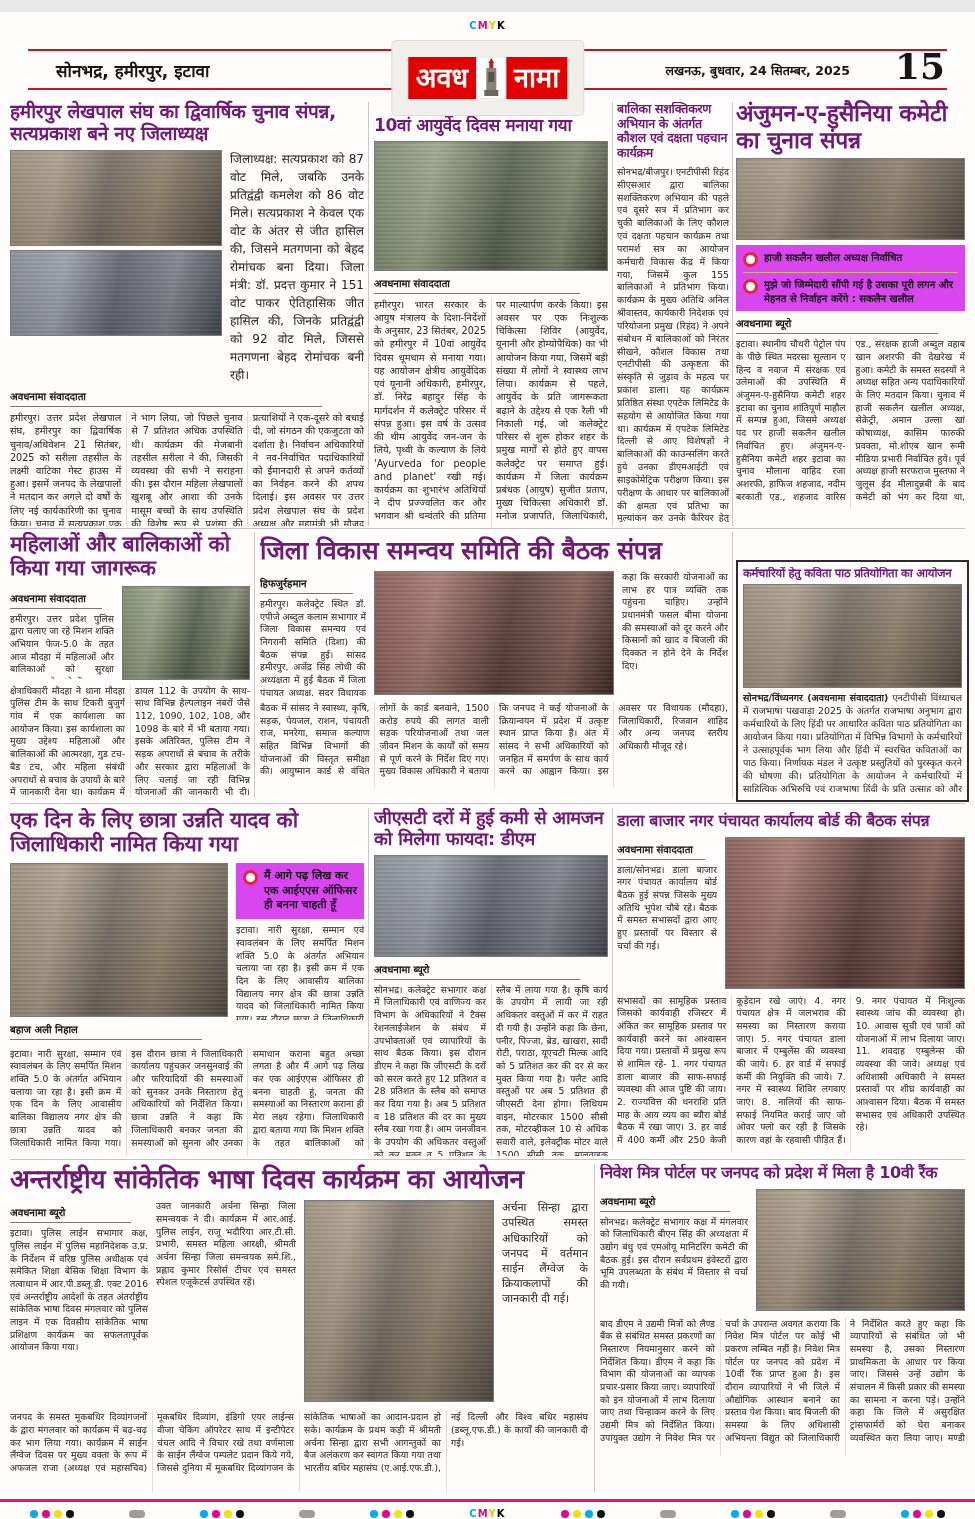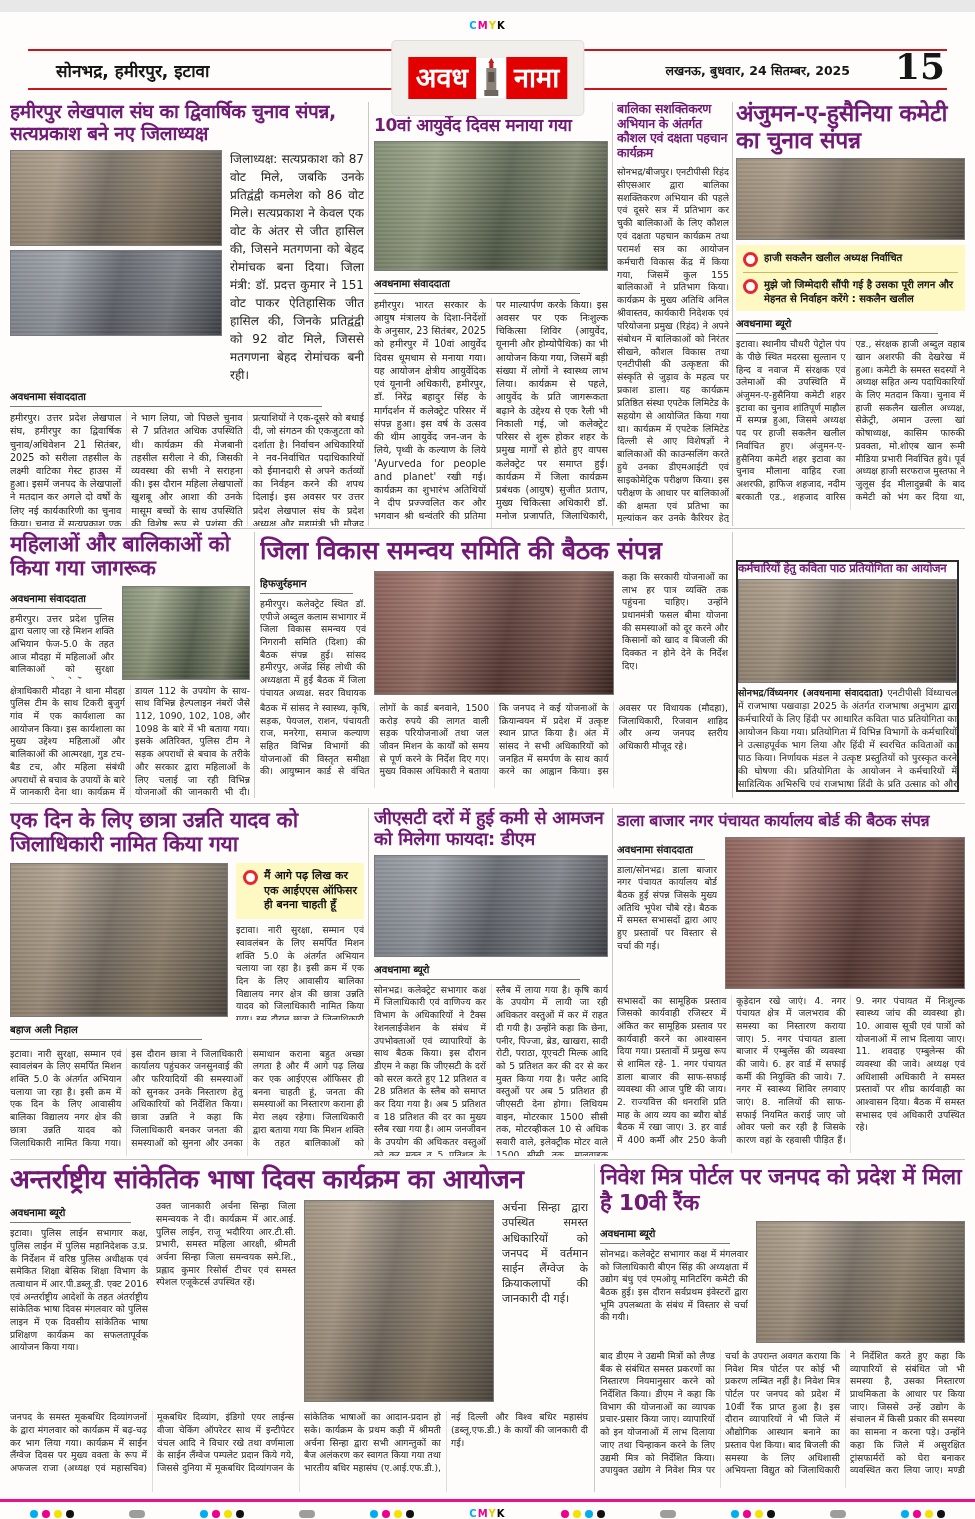--- a/index.html
+++ b/index.html
@@ -29,27 +29,27 @@
       background:linear-gradient(160deg,rgba(255,255,255,.20),rgba(0,0,0,.22)),
                  linear-gradient(100deg,#8c7b63 0%,#a99781 22%,#70665a 45%,#97866e 68%,#5e564c 100%);}
   .ph.cool{background:linear-gradient(160deg,rgba(255,255,255,.16),rgba(0,0,0,.25)),
                  linear-gradient(100deg,#7b8089 0%,#9aa0a8 25%,#5f646c 50%,#8b9097 75%,#4f545b 100%);}
   .ph.green{background:linear-gradient(160deg,rgba(255,255,255,.16),rgba(0,0,0,.22)),
                  linear-gradient(100deg,#6f7d5e 0%,#99a383 25%,#55604a 55%,#8b9377 80%,#474f3c 100%);}
   .ph.red{background:linear-gradient(160deg,rgba(255,255,255,.14),rgba(0,0,0,.25)),
                  linear-gradient(100deg,#7d4d44 0%,#a3766a 25%,#5d3a34 55%,#8d655a 80%,#4a2e29 100%);}
   .ph::after{content:"";position:absolute;inset:0;
       background:repeating-linear-gradient(0deg,rgba(255,255,255,.05) 0 2px,rgba(0,0,0,.05) 2px 4px);}
-  .ybox{background:#fef9c3;padding:6px 7px;}
+  .ybox{background:#d946ef;padding:6px 7px;}
   .ybullet{display:flex;gap:6px;align-items:flex-start;font-weight:bold;font-size:10px;line-height:1.35;}
   .ybullet + .ybullet{margin-top:5px;padding-top:5px;border-top:1px solid #c9b95e;}
   .ring{width:9px;height:9px;border:3px solid #e8262d;border-radius:50%;background:#fff;flex:none;margin-top:1px;}
   .vr{position:absolute;width:1px;background:#c9c9c9;}
   .hr{position:absolute;height:1px;background:#c4c4c4;}
-  .boxed{border:2px solid #2b2b2b;}
+  .boxed{border:2px solid #2b2b2b;padding:5px;}
   .dl{font-weight:bold;}
   .flexrow{display:flex;gap:8px;}
   
   .magline{position:absolute;left:0;right:0;top:1487px;height:3px;background:#ec0f8a;}
   .regrow{position:absolute;left:30px;right:30px;top:1496px;display:flex;align-items:center;justify-content:space-between;}
   .dotgrp{display:flex;gap:4px;}
   .dot{width:8px;height:8px;border-radius:50%;}
   .d-c{background:#00aeef}.d-m{background:#ec008c}.d-y{background:#f2e400}.d-k{background:#111}
   .gpill{width:16px;height:8px;border-radius:4px;background:#9d9d9d;}
   .cmyk-bot{font-size:10px;font-weight:bold;letter-spacing:1px;}
@@ -217,21 +217,21 @@
         <div class="bd" style="height:178px;font-size:9.2px">इटावा। पुलिस लाईन सभागार कक्ष, पुलिस लाईन में पुलिस महानिदेशक उ.प्र. के निर्देशन में वरिष्ठ पुलिस अधीक्षक एवं समेकित शिक्षा बेसिक शिक्षा विभाग के तत्वाधान में आर.पी.डब्लू.डी. एक्ट 2016 एवं अन्तर्राष्ट्रीय आदेशों के तहत अंतर्राष्ट्रीय सांकेतिक भाषा दिवस मंगलवार को पुलिस लाइन में एक दिवसीय सांकेतिक भाषा प्रशिक्षण कार्यक्रम का सफलतापूर्वक आयोजन किया गया।</div>
       </div>
       <div class="bd" style="width:140px;flex:none;height:200px;font-size:9.2px">उक्त जानकारी अर्चना सिन्हा जिला समन्वयक ने दी। कार्यक्रम में आर.आई. पुलिस लाईन, राजू भदौरिया आर.टी.सी. प्रभारी, समस्त महिला आरक्षी, श्रीमती अर्चना सिन्हा जिला समन्वयक समे.शि., प्रह्लाद कुमार रिसोर्स टीचर एवं समस्त स्पेशल एजूकेटर्स उपस्थित रहें।</div>
       <div class="ph" style="width:188px;flex:none;height:200px"></div>
       <div class="bd" style="flex:1;height:200px;font-size:11px">अर्चना सिन्हा द्वारा उपस्थित समस्त अधिकारियों को जनपद में वर्तमान साईन लैंग्वेज के क्रियाकलापों की जानकारी दी गई।</div>
     </div>
     <div class="bd cols4" style="height:90px;margin-top:6px;font-size:9.2px">जनपद के समस्त मूकबधिर दिव्यांगजनों के द्वारा मंगलवार को कार्यक्रम में बढ़-चढ़ कर भाग लिया गया। कार्यक्रम में साईन लैंग्वेज दिवस पर मुख्य वक्ता के रूप में अफजल राजा (अध्यक्ष एवं महासचिव) मूकबधिर दिव्यांग, इंडिगो एयर लाईन्स वीजा चेकिंग ऑपरेटर साथ में इन्टीपेटर चंचल आदि ने विचार रखे तथा वर्णमाला के साईन लैंग्वेज पम्पलेट प्रदान किये गये, जिससे दुनिया में मूकबधिर दिव्यांगजन के सांकेतिक भाषाओं का आदान-प्रदान हो सके। कार्यक्रम के प्रथम कड़ी में श्रीमती अर्चना सिन्हा द्वारा सभी आगन्तुकों का बैज अलंकरण कर स्वागत किया गया तथा भारतीय बधिर महासंघ (ए.आई.एफ.डी.), नई दिल्ली और विश्व बधिर महासंघ (डब्लू.एफ.डी.) के कार्यों की जानकारी दी गई।</div>
   </div>
 
   <div class="art" style="left:600px;top:1152px;width:365px;height:328px">
-    <div class="hl" style="font-size:22px">निवेश मित्र पोर्टल पर जनपद को प्रदेश में मिला है 10वी रैंक</div>
+    <div class="hl" style="font-size:16px">निवेश मित्र पोर्टल पर जनपद को प्रदेश में मिला है 10वी रैंक</div>
     <div class="flexrow" style="margin-top:6px">
       <div style="width:148px;flex:none">
         <span class="by">अवधनामा ब्यूरो</span>
         <div class="bd" style="height:96px;font-size:9.2px">सोनभद्र। कलेक्ट्रेट सभागार कक्ष में मंगलवार को जिलाधिकारी बीएन सिंह की अध्यक्षता में उद्योग बंधु एवं एमओयू मानिटरिंग कमेटी की बैठक हुई। इस दौरान सर्वप्रथम इंवेस्टरों द्वारा भूमि उपलब्धता के संबंध में विस्तार से चर्चा की गयी।</div>
       </div>
       <div class="ph" style="flex:1;height:120px"></div>
     </div>
     <div class="bd cols3" style="height:138px;margin-top:6px;font-size:9.2px">बाद डीएम ने उद्यमी मित्रों को लैण्ड बैंक से संबंधित समस्त प्रकरणों का निस्तारण नियमानुसार करने को निर्देशित किया। डीएम ने कहा कि विभाग की योजनाओं का व्यापक प्रचार-प्रसार किया जाए। व्यापारियों को इन योजनाओं में लाभ दिलाया जाए तथा चिन्हाकन करने के लिए उद्यमी मित्र को निर्देशित किया। उपायुक्त उद्योग ने निवेश मित्र पर चर्चा के उपरान्त अवगत कराया कि निवेश मित्र पोर्टल पर कोई भी प्रकरण लम्बित नहीं है। निवेश मित्र पोर्टल पर जनपद को प्रदेश में 10वीं रैंक प्राप्त हुआ है। इस दौरान व्यापारियों ने भी जिले में औद्योगिक आस्थान बनाने का प्रस्ताव पेश किया। बाद बिजली की समस्या के लिए अधिशासी अभियन्ता विद्युत को जिलाधिकारी ने निर्देशित करते हुए कहा कि व्यापारियों से संबंधित जो भी समस्या है, उसका निस्तारण प्राथमिकता के आधार पर किया जाए। जिससे उन्हें उद्योग के संचालन में किसी प्रकार की समस्या का सामना न करना पड़े। उन्होंने कहा कि जिले में असुरक्षित ट्रांसफार्मरों को घेरा बनाकर व्यवस्थित करा लिया जाए। मण्डी सचिव को कार्यालय में उपस्थिति दर्ज कराने तथा जमीन चिन्हित करने के निर्देश दिये गये।</div>
   </div>
 

